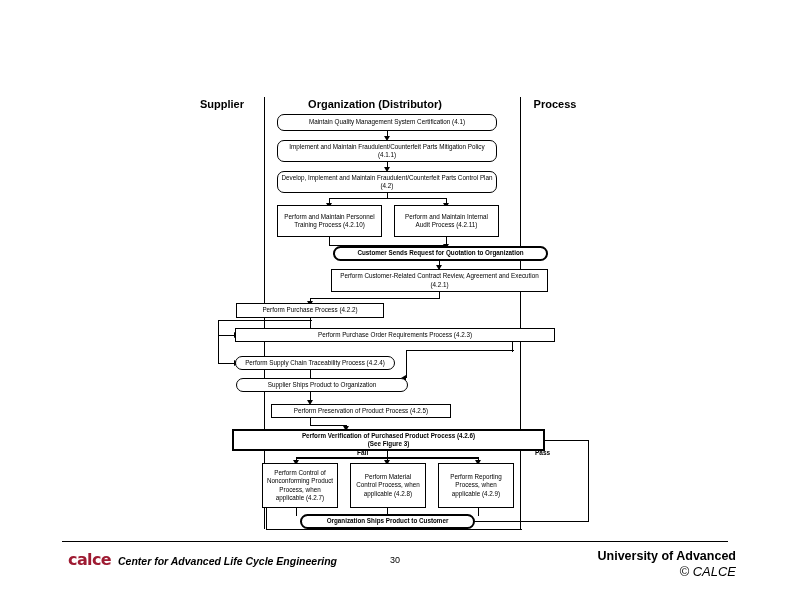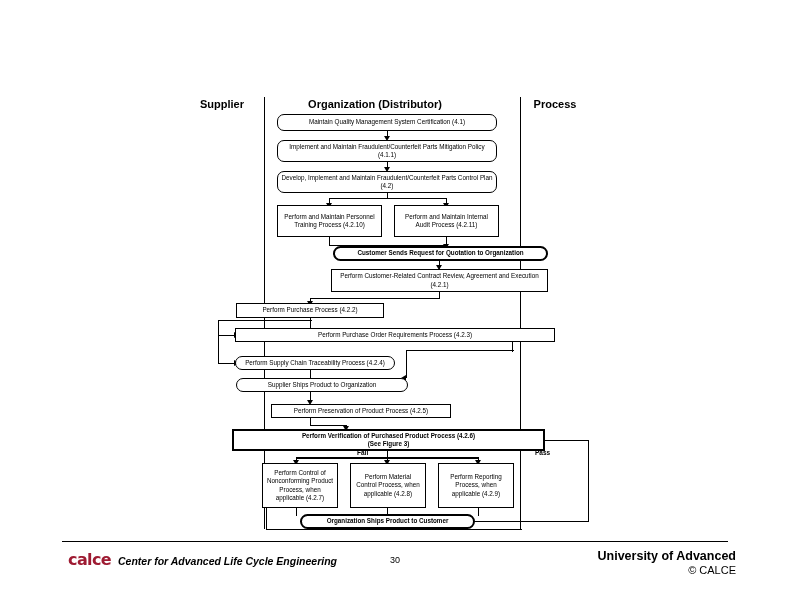--- a/index.html
+++ b/index.html
@@ -58,21 +58,21 @@
   .calce-logo{
     position:absolute;left:68px;top:552px;
     font-family:"DejaVu Sans", sans-serif;font-weight:bold;font-size:16px;
     color:#9e1b32;letter-spacing:-0.6px;line-height:1;
   }
   .footer-center-text{
     position:absolute;left:118px;top:555px;font-size:10.5px;font-weight:bold;color:#000;font-style:italic;
   }
   .page-num{position:absolute;left:390px;top:555px;font-size:9px;color:#000;}
   .umd{position:absolute;right:56px;top:549px;font-size:12.5px;font-weight:bold;color:#000;text-align:right;}
-  .copyright{position:absolute;right:56px;top:564px;font-size:11px;color:#000;text-align:right;}
+  .copyright{position:absolute;right:56px;top:564px;font-size:13px;color:#000;text-align:right;font-style:italic;}
 </style>
 </head>
 <body>
 
 <div id="slide">
 
 
   <div id="diagram">
 
     <div class="lane-label" style="left:182px;top:98px;width:80px;">Supplier</div>

